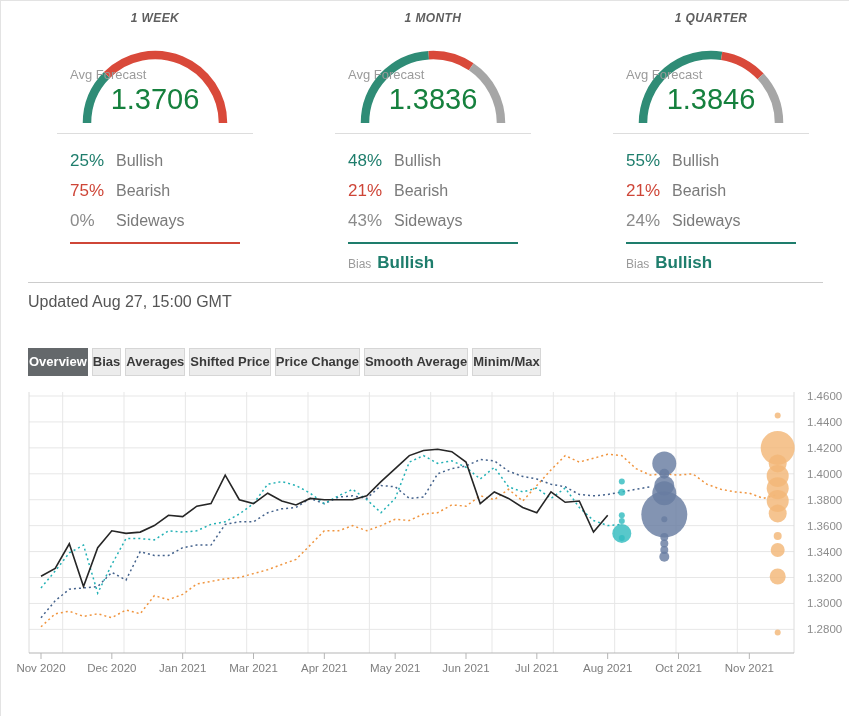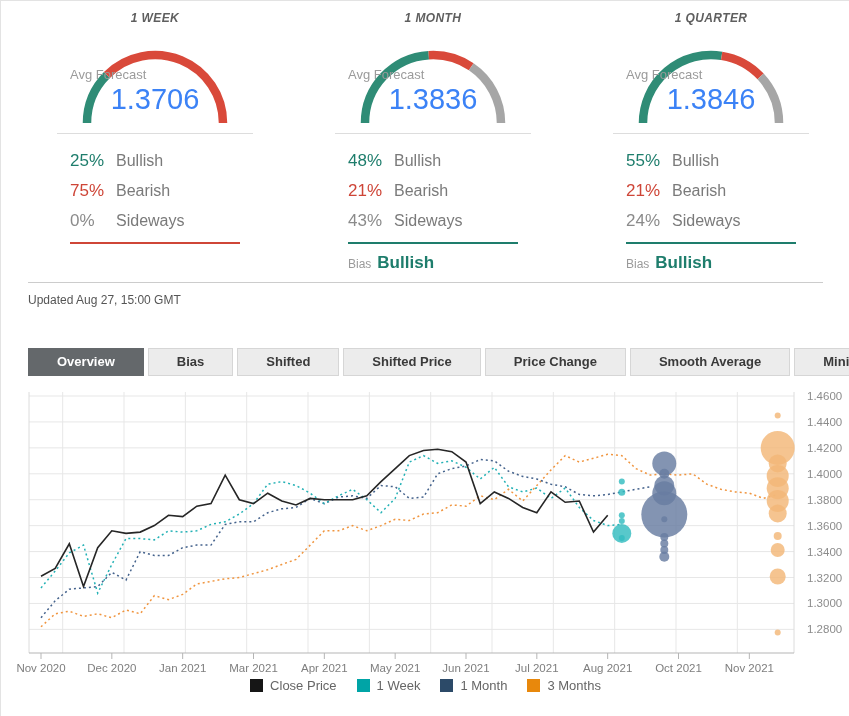--- a/index.html
+++ b/index.html
@@ -8,38 +8,38 @@
     border-top:1px solid #e3e3e3;border-left:1px solid #e3e3e3;
     font-family:"Liberation Sans",sans-serif;-webkit-font-smoothing:antialiased;
   }
   
   .cards{position:absolute;top:6px;left:18px;display:flex;gap:6px;}
   .card{width:272px;}
   .period{text-align:center;font-size:12px;font-style:italic;font-weight:bold;color:#5f5f5f;letter-spacing:.4px;margin-top:4px;}
   .gauge-wrap{position:relative;width:170px;height:96px;margin:6px auto 0;}
   .gauge-wrap svg{position:absolute;left:0;top:0;}
   .avg-label{position:absolute;top:36px;left:0;width:100%;font-size:13px;color:#9b9b9b;}
-  .avg-value{position:absolute;top:52px;left:0;width:100%;text-align:center;font-size:29px;color:#3b82f6;}
+  .avg-value{position:absolute;top:52px;left:0;width:100%;text-align:center;font-size:29px;color:#15803d;}
   .gauge-sep{width:196px;margin:6px auto 0;border-top:1px solid #ddd;height:0;}
   .stats{width:170px;margin:12px auto 0;}
   .stat-row{display:flex;align-items:center;height:30px;}
   .pct{width:46px;font-weight:normal;font-size:17px;}
   .pct.bullish{color:#1e7d6c;}
   .pct.bearish{color:#ce4537;}
   .pct.sideways{color:#8b8b8b;}
   .lbl{font-size:16px;color:#7a7a7a;}
   .bias-hr{width:170px;margin:6px auto 0;border-top:2px solid #999;height:0;}
   .bias-row{width:170px;margin:9px auto 0;font-size:12px;color:#9a9a9a;}
   .bias-val{font-size:17px;font-weight:bold;margin-left:6px;}
   
   .wide-sep{position:absolute;top:281px;left:27px;width:795px;border-top:1px solid #ccc;height:0;}
-  .updated{position:absolute;top:292px;left:27px;font-size:12px;color:#555;}
+  .updated{position:absolute;top:292px;left:27px;font-size:16px;color:#555;}
   
   .tabs{position:absolute;top:347px;left:27px;display:flex;gap:4px;}
-  .tab{padding:5px 28px;background:#ececec;border:1px solid #d6d6d6;color:#3a3a3a;
+  .tab{padding:5px 0;background:#ececec;border:1px solid #d6d6d6;color:#3a3a3a;
        font-size:13px;font-weight:bold;line-height:16px;cursor:pointer;white-space:nowrap;}
   .tab.active{background:#64686b;border-color:#64686b;color:#fff;}
   
   #chart-box{position:absolute;top:385px;left:0;width:849px;height:291px;}
   .legend{position:absolute;top:677px;left:0;width:849px;display:flex;justify-content:center;gap:20px;align-items:center;}
   .legend-item{display:flex;align-items:center;font-size:13px;color:#666;cursor:pointer;}
   .legend-sq{width:13px;height:13px;margin-right:7px;display:inline-block;}
   text{font-family:"Liberation Sans",sans-serif;}
 </style>
 </head>
@@ -141,21 +141,21 @@
       </div>
     </div>
   </div>
 
   <div class="wide-sep"></div>
   <div class="updated">Updated Aug 27, 15:00 GMT</div>
 
   <div class="tabs">
     <span class="tab active">Overview</span>
     <span class="tab">Bias</span>
-    <span class="tab">Shifted</span>
+    <span class="tab">Averages</span>
     <span class="tab">Shifted Price</span>
     <span class="tab">Price Change</span>
     <span class="tab">Smooth Average</span>
     <span class="tab">Minim/Max</span>
   </div>
 
   <div id="chart-box">
     <svg id="chart-svg" width="849" height="291">
         <line x1="28" y1="10" x2="793" y2="10" stroke="#e7e7e7" stroke-width="1"></line>
         <text x="806" y="14" font-size="11.5" fill="#8c8c8c">1.4600</text>
@@ -241,32 +241,14 @@
         <circle cx="776.7" cy="102.3" r="11" fill="#f3b778" fill-opacity="0.82"></circle>
         <circle cx="776.7" cy="114.9" r="11" fill="#f3b778" fill-opacity="0.82"></circle>
         <circle cx="776.7" cy="127.5" r="9" fill="#f3b778" fill-opacity="0.82"></circle>
         <circle cx="776.7" cy="150.0" r="4" fill="#f3b778" fill-opacity="0.82"></circle>
         <circle cx="776.7" cy="164.0" r="7" fill="#f3b778" fill-opacity="0.82"></circle>
         <circle cx="776.7" cy="190.5" r="8" fill="#f3b778" fill-opacity="0.82"></circle>
         <circle cx="776.7" cy="246.5" r="3" fill="#f3b778" fill-opacity="0.82"></circle>
       </svg>
   </div>
 
-  <div class="legend">
-    <span class="legend-item">
-      <span class="legend-sq" style="background: rgb(22, 22, 22);"></span>
-      <span>Close Price</span>
-      </span>
-    <span class="legend-item">
-      <span class="legend-sq" style="background: rgb(0, 164, 166);"></span>
-      <span>1 Week</span>
-      </span>
-    <span class="legend-item">
-      <span class="legend-sq" style="background: rgb(44, 74, 104);"></span>
-      <span>1 Month</span>
-      </span>
-    <span class="legend-item">
-      <span class="legend-sq" style="background: rgb(232, 136, 12);"></span>
-      <span>3 Months</span>
-      </span>
-  </div>
 
 </div>
 
 </body></html>

